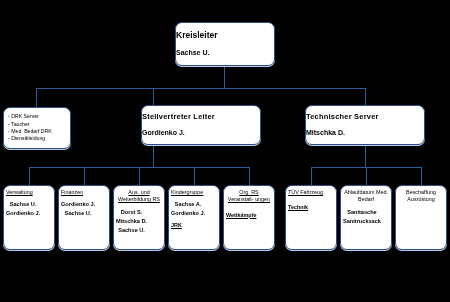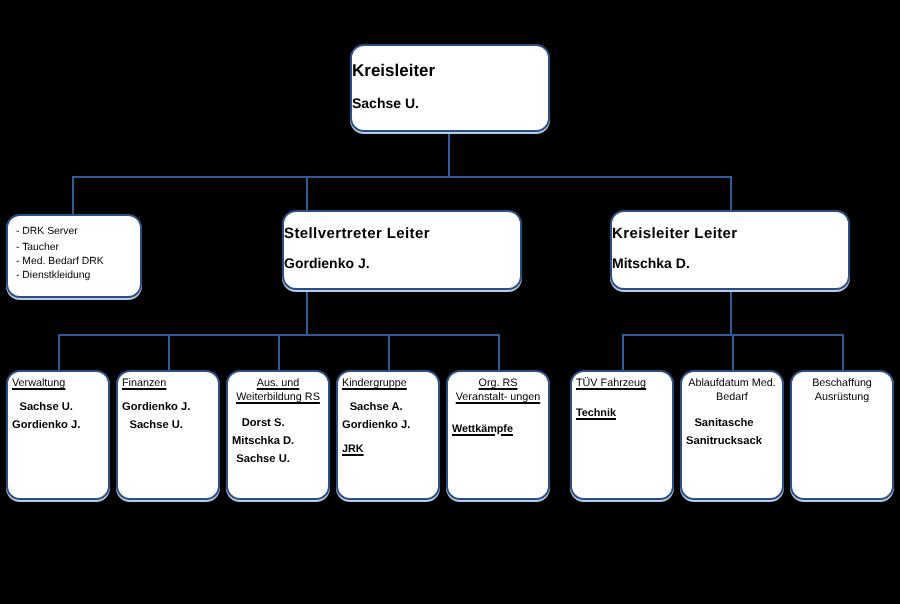--- a/index.html
+++ b/index.html
@@ -139,21 +139,21 @@
     <div class="note-line">- Med. Bedarf  DRK</div>
     <div class="note-line">- Dienstkleidung</div>
   </div>
 
   <div class="node lvl-mgr mgr-left">
     <div class="title">Stellvertreter Leiter</div>
     <div class="sub">Gordienko J.</div>
   </div>
 
   <div class="node lvl-mgr mgr-right">
-    <div class="title">Kreisleiter  Leiter</div>
+    <div class="title">Technischer  Server</div>
     <div class="sub">Mitschka D.</div>
   </div>
 
   <div class="node leaf" style="left:3px;">
     <div class="head">Verwaltung</div>
     <div class="members">
       <div class="member">Sachse U.</div>
       <div class="member">Gordienko J.</div>
     </div>
   </div>

